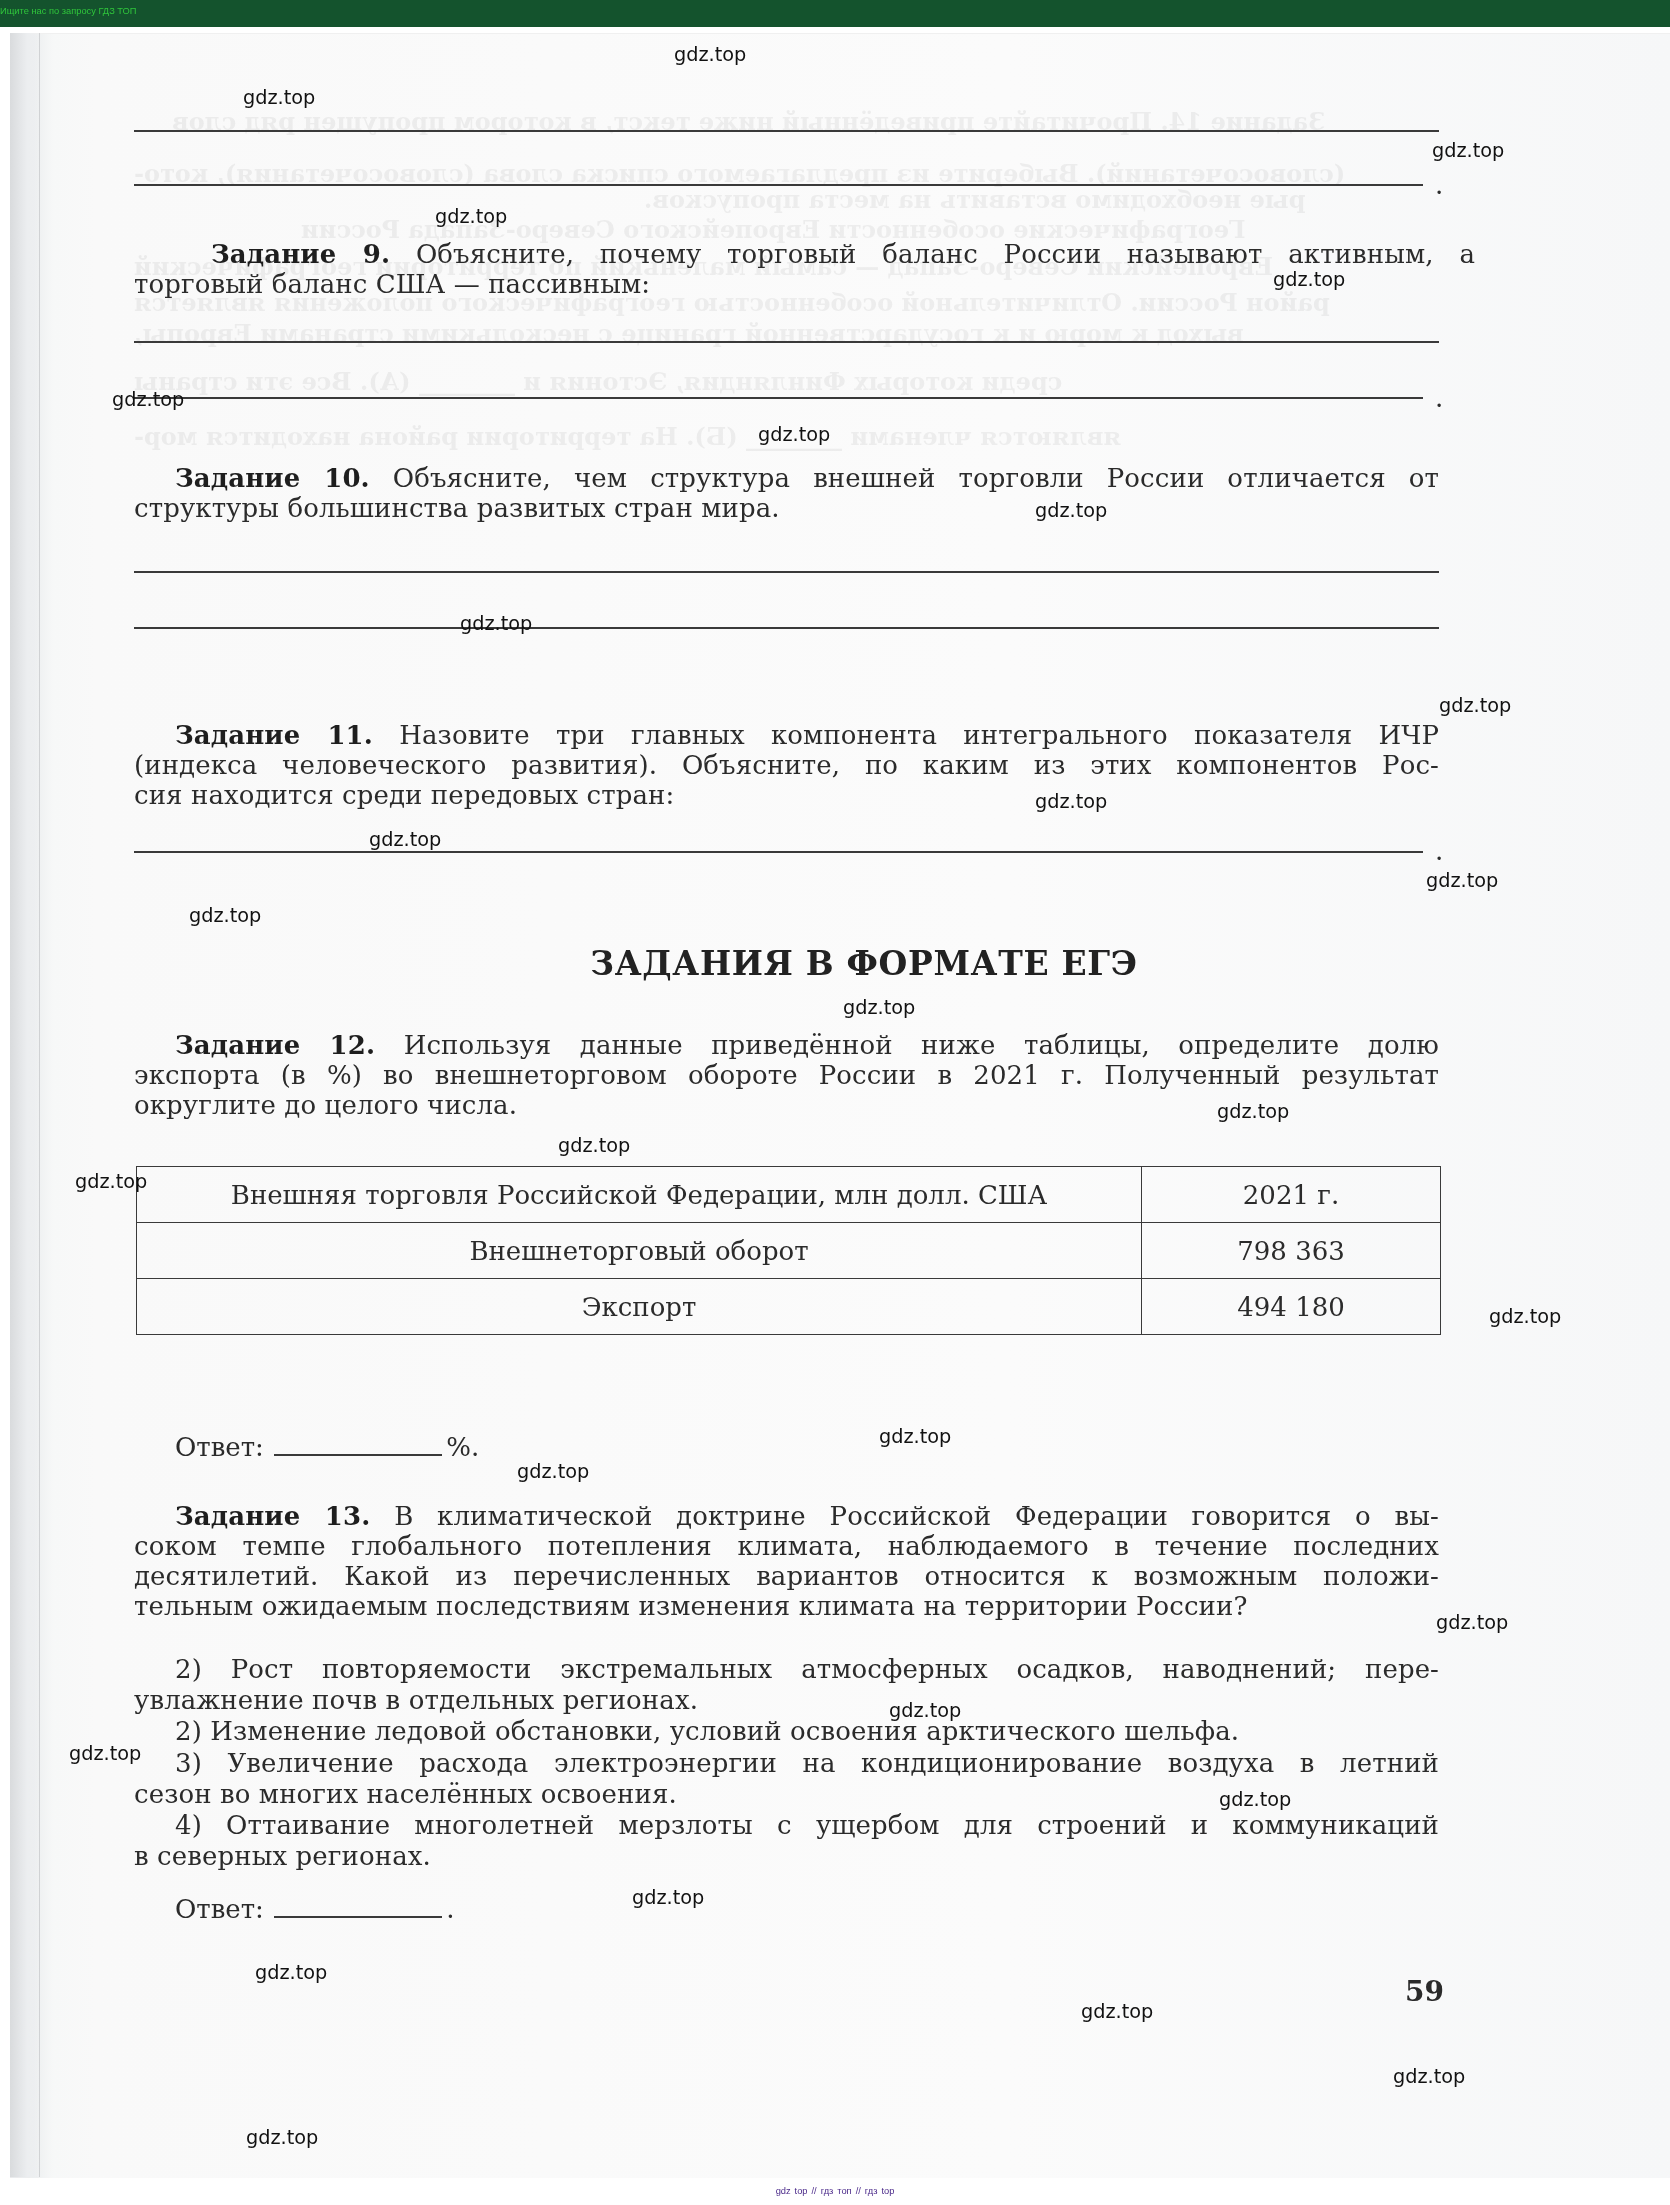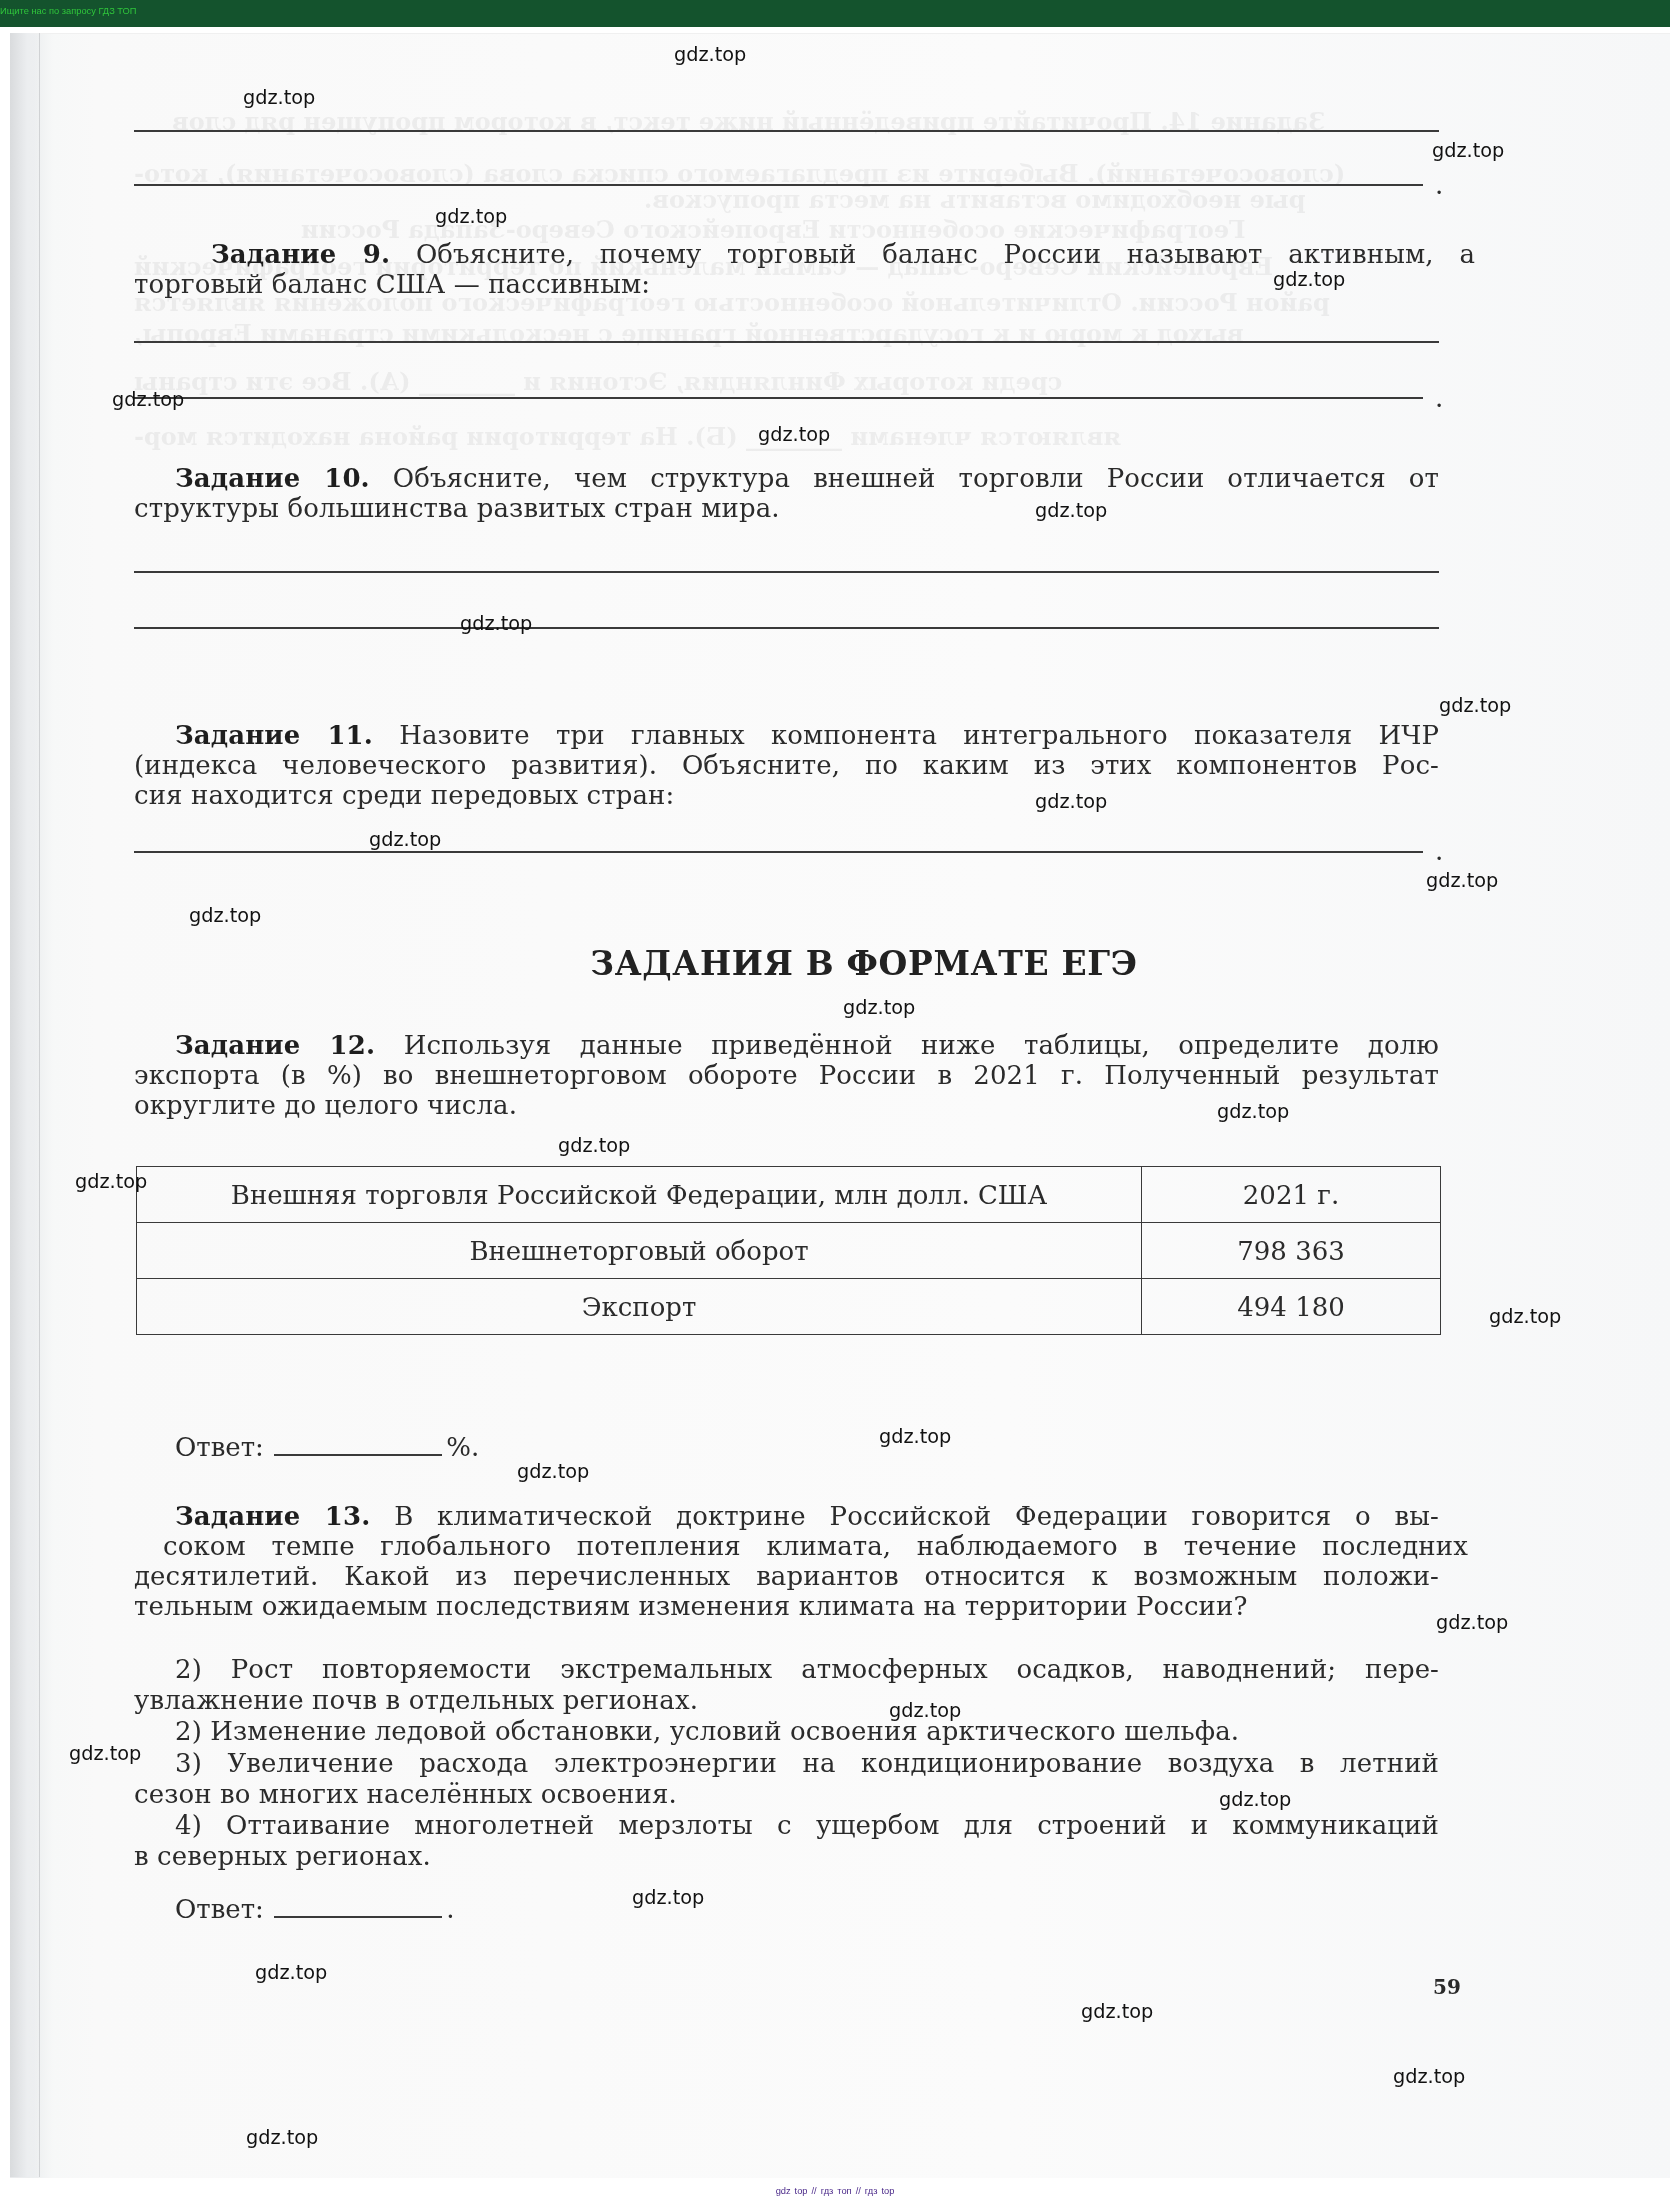--- a/index.html
+++ b/index.html
@@ -70,21 +70,21 @@
   table.trade td.c1 { width: 1004px; }
   table.trade td.c2 { width: 298px; }
   .answer {
     position: absolute; left: 175px; font-size: 26px; line-height: 30px; color: #2b2b2b;
   }
   .answer .blank {
     display: inline-block; width: 168px; height: 20px; border-bottom: 2.1px solid #3a3a3a;
     margin: 0 4.3px 0 10px; vertical-align: baseline;
   }
   .page-number {
-    position: absolute; left: 1405px; top: 1975px; font-size: 20px; font-weight: bold; color: #2a2a2a; margin-left: 28px;
+    position: absolute; left: 1405px; top: 1975px; font-size: 28px; font-weight: bold; color: #2a2a2a;
   }
   .wm {
     position: absolute; font-family: "DejaVu Sans", "Liberation Sans", sans-serif;
     font-size: 19.3px; color: #111; line-height: 21.5px; white-space: nowrap;
   }
 </style>
 </head>
 <body>
 
 <div class="topbar">
@@ -159,21 +159,21 @@
   </tbody>
     </table>
 
   <div class="answer" style="top:1432px;">
     <span>Ответ:</span><span class="blank"></span><span>%.</span>
   </div>
 </section>
 
 <section>
   <div class="line indent" style="top:1501px;"><b>Задание 13.</b> <span>В климатической доктрине Российской Федерации говорится о вы-</span></div>
-  <div class="line" style="top:1531px;margin-left:29px;"><span>соком темпе глобального потепления климата, наблюдаемого в течение последних</span></div>
+  <div class="line" style="top:1531px;"><span>соком темпе глобального потепления климата, наблюдаемого в течение последних</span></div>
   <div class="line" style="top:1561px;"><span>десятилетий. Какой из перечисленных вариантов относится к возможным положи-</span></div>
   <div class="line last" style="top:1591px;"><span>тельным ожидаемым последствиям изменения климата на территории России?</span></div>
 
   <div>
     <div class="line indent" style="top:1654px;"><span>2) Рост повторяемости экстремальных атмосферных осадков, наводнений; пере-</span></div>
     <div class="line last" style="top:1685px;"><span>увлажнение почв в отдельных регионах.</span></div>
   </div>
   <div>
     <div class="line indent last" style="top:1716px;"><span>2) Изменение ледовой обстановки, условий освоения арктического шельфа.</span></div>
   </div>

